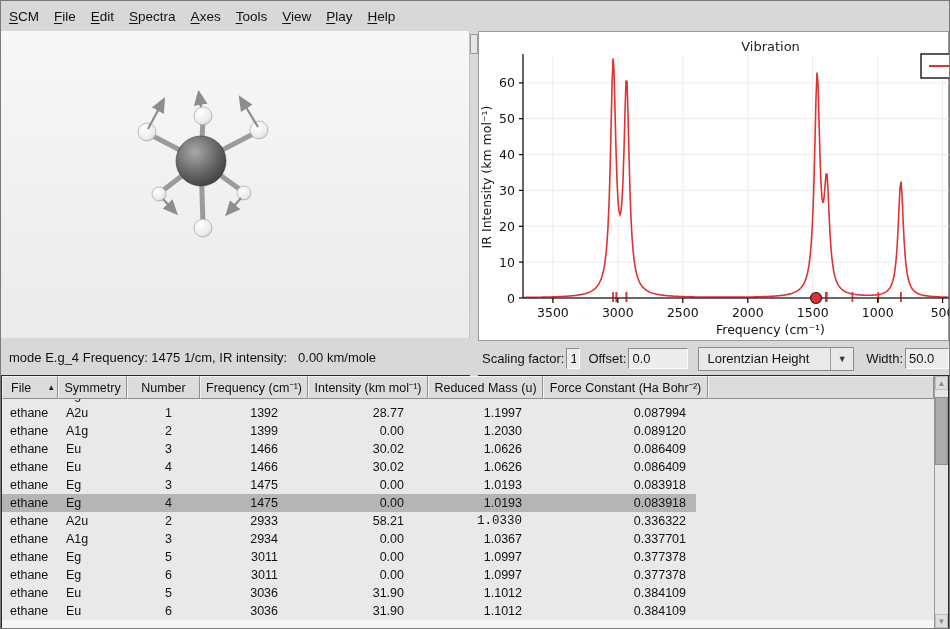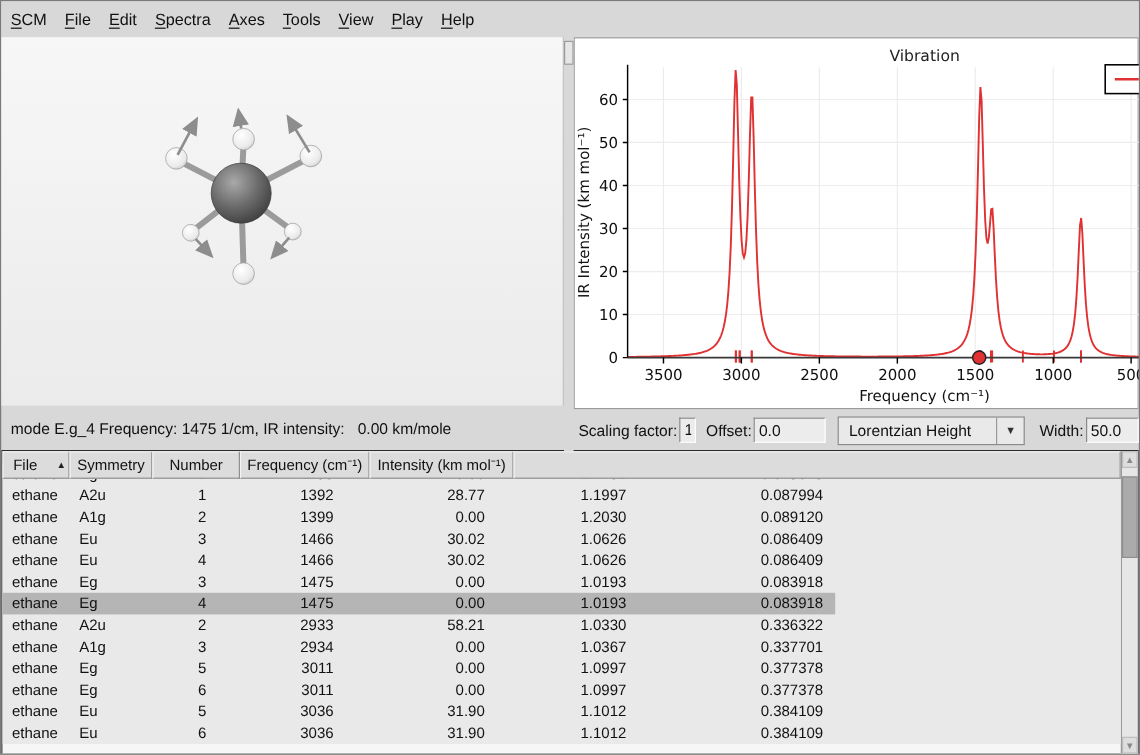--- a/index.html
+++ b/index.html
@@ -235,20 +235,26 @@
         </div>
         <div class="th" style="width: 73px;">
           <span>Number</span>
         </div>
         <div class="th" style="width: 108px;">
           <span>Frequency (cm⁻¹)</span>
         </div>
         <div class="th" style="width: 120px;">
           <span>Intensity (km mol⁻¹)</span>
         </div>
+        <div class="th" style="width: 115px;">
+          <span>Reduced Mass (u)</span>
+        </div>
+        <div class="th" style="width: 165px;">
+          <span>Force Constant (Ha Bohr⁻²)</span>
+        </div>
         <div class="th" style="flex: 1 1 0%;"></div>
       </div>
     <div class="tbody" id="table-body">
         <div class="tr">
           <div class="td l" style="width: 56px;">ethane</div>
           <div class="td l" style="width: 69px;">Eg</div>
           <div class="td r" style="width: 61px; padding-right: 16px;">2</div>
           <div class="td r" style="width: 108px; padding-right: 18px;">1195</div>
           <div class="td r" style="width: 120px; padding-right: 12px;">0.00</div>
           <div class="td r" style="width: 115px; padding-right: 9px;">1.4751</div>
@@ -307,21 +313,21 @@
           <div class="td r" style="width: 120px; padding-right: 12px;">0.00</div>
           <div class="td r" style="width: 115px; padding-right: 9px;">1.0193</div>
           <div class="td r" style="width: 165px; padding-right: 10px;">0.083918</div>
         </div>
         <div class="tr">
           <div class="td l" style="width: 56px;">ethane</div>
           <div class="td l" style="width: 69px;">A2u</div>
           <div class="td r" style="width: 61px; padding-right: 16px;">2</div>
           <div class="td r" style="width: 108px; padding-right: 18px;">2933</div>
           <div class="td r" style="width: 120px; padding-right: 12px;">58.21</div>
-          <div class="td r" style="width: 115px; padding-right: 9px;">1.0330</div>
+          <div class="td r" style="width: 115px; padding-right: 9px; font-family: Liberation Mono, monospace;">1.0330</div>
           <div class="td r" style="width: 165px; padding-right: 10px;">0.336322</div>
         </div>
         <div class="tr">
           <div class="td l" style="width: 56px;">ethane</div>
           <div class="td l" style="width: 69px;">A1g</div>
           <div class="td r" style="width: 61px; padding-right: 16px;">3</div>
           <div class="td r" style="width: 108px; padding-right: 18px;">2934</div>
           <div class="td r" style="width: 120px; padding-right: 12px;">0.00</div>
           <div class="td r" style="width: 115px; padding-right: 9px;">1.0367</div>
           <div class="td r" style="width: 165px; padding-right: 10px;">0.337701</div>

